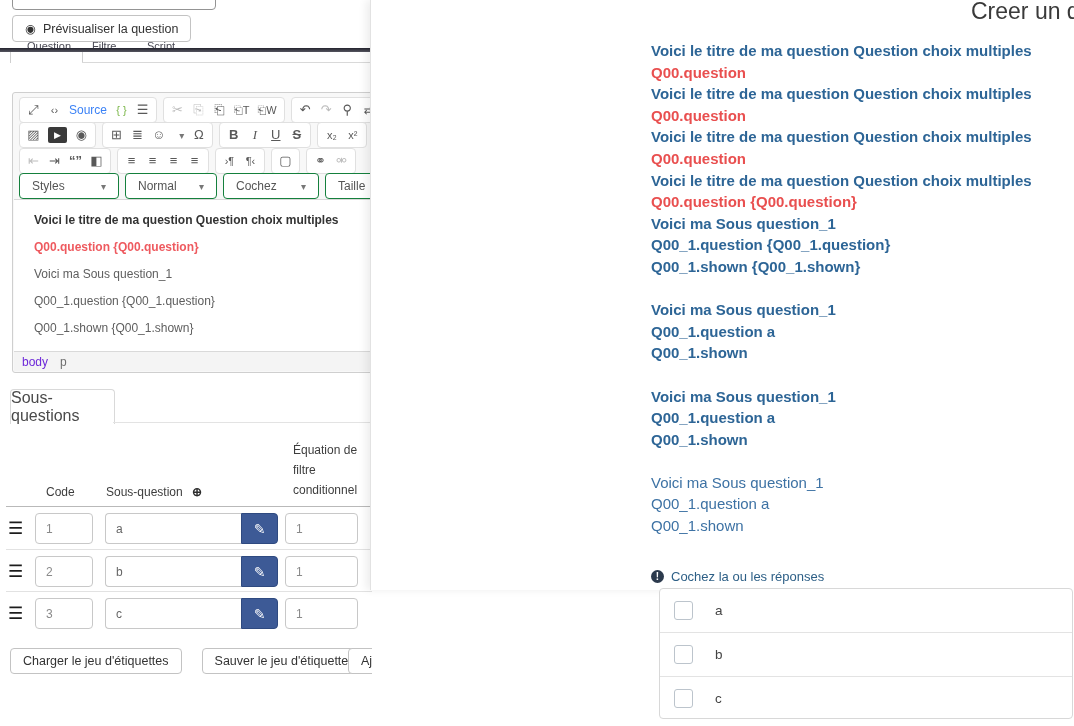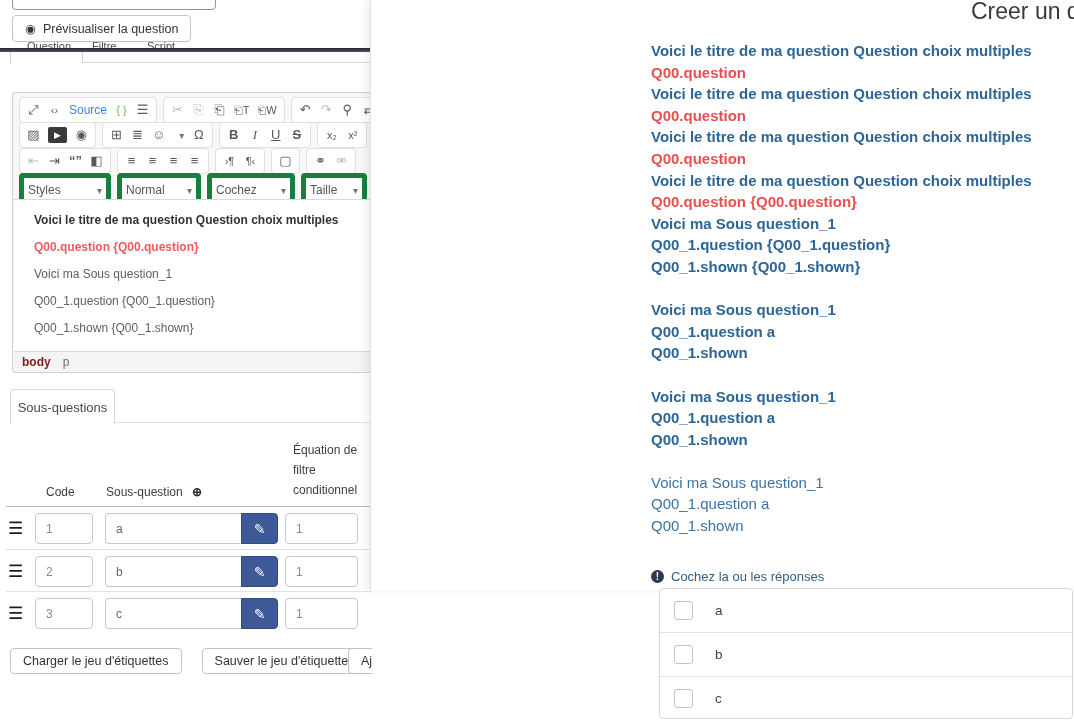--- a/index.html
+++ b/index.html
@@ -26,38 +26,38 @@
   .grp{display:inline-flex;align-items:center;gap:8px;border:1px solid #e0e0e0;border-radius:4px;
        background:#fff;padding:3px 7px;height:18px}
   .ti{font-size:13px;line-height:14px;color:#595959;min-width:13px;text-align:center;cursor:pointer}
   .ti.sm{font-size:11px}
   .lbl{font-size:12px;color:#3b82f6}
   .b{font-weight:bold}.i{font-style:italic;font-family:"Liberation Serif",serif}
   .u{text-decoration:underline}.st{text-decoration:line-through}
   .dk{background:#3a3a3a;color:#fff;border-radius:2px;font-size:9px;padding:1px 3px}
   .dis{opacity:.4}
   .grn{color:#7ab648}
-  .dd{display:inline-flex;justify-content:space-between;align-items:center;border:5px solid #15803d;
-      border-radius:4px;background:#fff;padding:3px 4px;font-size:12px;color:#555;height:18px;cursor:pointer}
+  .dd{display:inline-flex;justify-content:space-between;align-items:center;border:1px solid #15803d;
+      border-radius:4px;background:#fff;padding:3px 12px;font-size:12px;color:#555;height:18px;cursor:pointer}
   .caret{font-size:10px;color:#777;margin-left:6px}
 
   #ecArea{position:absolute;left:1px;top:106px;width:497px;height:146px;background:#fff;
           border-top:1px solid #d9d9d9;padding:14px 0 0 20px;overflow:hidden}
   #ecArea p{margin:0 0 14px;font-size:12px;line-height:13px;color:#5e5e5e}
   #ecArea p.t{font-weight:bold;color:#333}
   #ecArea p.r{font-weight:bold;color:#ee5a5f}
   #ckePath{position:absolute;left:1px;bottom:1px;width:497px;height:19px;background:#f4f4f4;
            border-top:1px solid #d9d9d9;display:flex;gap:12px;align-items:center;padding-left:8px;font-size:12px}
-  #ckePath .pb{color:#7f1d1d;font-weight:bold}
+  #ckePath .pb{color:#6d28d9;font-weight:normal}
   #ckePath .pp{color:#6e6e6e}
 
   
   #sqTab{left:10px;top:389px;width:103px;height:34px;border:1px solid #d9d9d9;border-bottom:none;
          border-radius:4px 4px 0 0;background:#fff;display:flex;align-items:center;justify-content:center;
-         font-size:13px;color:#4a4a4a;cursor:pointer}
+         font-size:16px;color:#4a4a4a;cursor:pointer}
   #sqTabLine{left:113px;top:422px;width:259px;height:1px;background:#e3e3e3}
 
   .th{position:absolute;font-size:12px;color:#3d3d3d}
   #hdrSep{left:6px;top:506px;width:366px;height:1px;background:#b9b9b9}
   .rowsep{left:6px;width:366px;height:1px;background:#e2e2e2}
 
   .drag{position:absolute;left:8px;font-size:17px;color:#1c1c1c;cursor:grab;line-height:17px}
   .inp{position:absolute;height:31px;border:1px solid #c8c8c8;border-radius:4px;background:#fff;
        font-family:"Liberation Sans",sans-serif;font-size:12px;color:#8a8a8a;padding:0 0 0 10px;box-sizing:border-box}
   .inp.sq{color:#666;border-radius:4px 0 0 4px;border-right:none}

